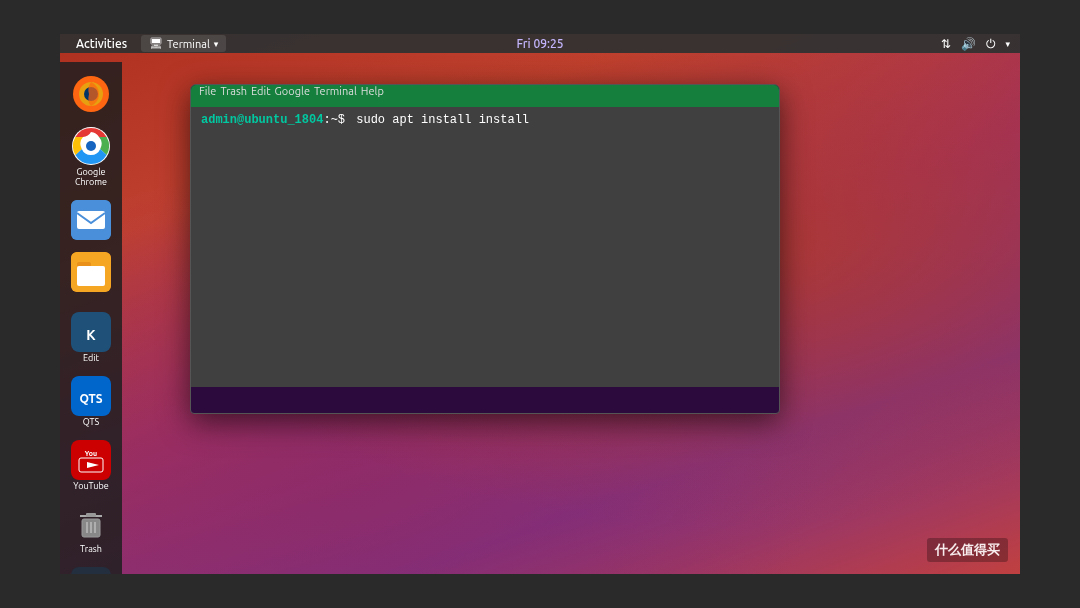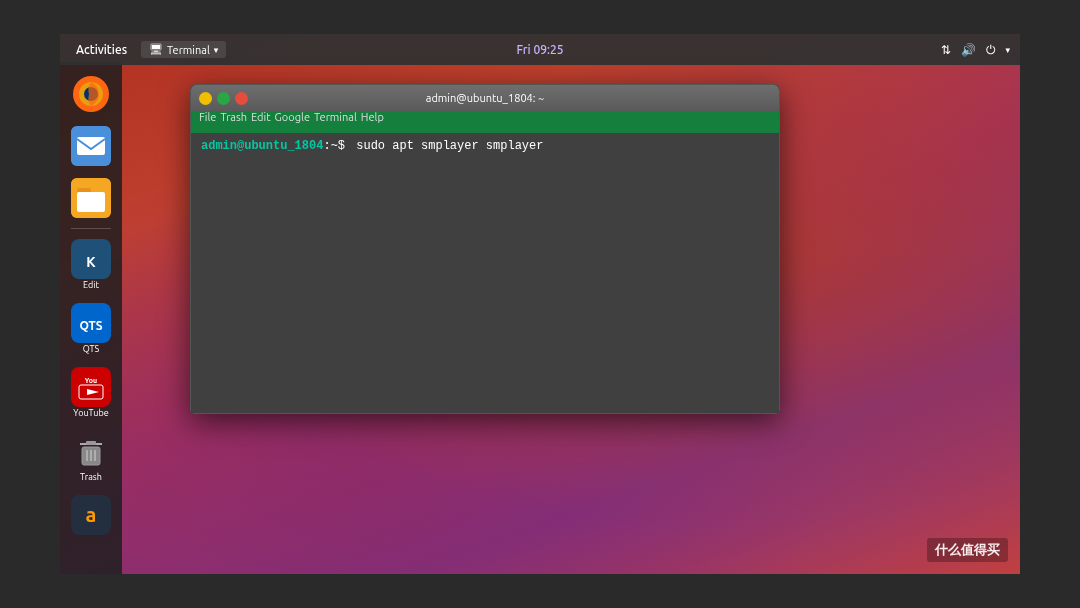--- a/index.html
+++ b/index.html
@@ -40,21 +40,21 @@
         radial-gradient(ellipse at 30% 80%, rgba(140, 40, 100, 0.6) 0%, transparent 50%),
         linear-gradient(160deg, #b03020 0%, #c04030 25%, #a03060 50%, #803080 75%, #c04040 100%);
     }
 
     
     .top-panel {
       position: absolute;
       top: 0;
       left: 0;
       right: 0;
-      height: 31px;
+      height: 19px;
       background: rgba(50, 50, 50, 0.95);
       display: flex;
       align-items: center;
       justify-content: space-between;
       padding: 0 10px;
       z-index: 100;
     }
 
     .top-panel-left {
       display: flex;
@@ -315,20 +315,37 @@
         <div class="dock-icon">
           <svg viewBox="0 0 40 40" width="40" height="40">
             <circle cx="20" cy="20" r="18" fill="#ff6611"></circle>
             <circle cx="20" cy="20" r="12" fill="#e8a010"></circle>
             <circle cx="20" cy="20" r="7" fill="#003366"></circle>
             <path d="M20 8 Q28 12 28 20 Q28 28 20 32 Q16 28 18 20 Q16 14 20 8Z" fill="#ff6611" opacity="0.7"></path>
           </svg>
         </div>
       </div>
 
+      <div class="dock-item">
+        <div class="dock-icon">
+          <svg viewBox="0 0 40 40" width="40" height="40">
+            <circle cx="20" cy="20" r="19" fill="#fff"></circle>
+
+            <path d="M20 2 A18 18 0 0 1 35.6 11 L28 11 A10 10 0 0 0 20 6Z" fill="#e53935"></path>
+            <path d="M35.6 11 A18 18 0 0 1 35.6 29 L29.2 23 A10 10 0 0 0 28 11Z" fill="#4caf50"></path>
+            <path d="M35.6 29 A18 18 0 0 1 4.4 29 L10.8 23 A10 10 0 0 0 29.2 23Z" fill="#2196f3"></path>
+            <path d="M4.4 29 A18 18 0 0 1 4.4 11 L12 11 A10 10 0 0 0 10.8 23Z" fill="#ffc107"></path>
+            <path d="M12 11 A10 10 0 0 0 20 6 L20 2 A18 18 0 0 0 4.4 11Z" fill="#e53935"></path>
+
+            <circle cx="20" cy="20" r="7" fill="white"></circle>
+            <circle cx="20" cy="20" r="5" fill="#1565c0"></circle>
+          </svg>
+        </div>
+        <div class="dock-label">Google Chrome</div>
+      </div>
 
       <div class="dock-item">
         <div class="dock-icon email-icon">
           <svg viewBox="0 0 40 40" width="40" height="40">
             <rect width="40" height="40" rx="6" fill="#4a8fd9"></rect>
             <rect x="6" y="11" width="28" height="18" rx="2" fill="white"></rect>
             <polyline points="6,13 20,23 34,13" stroke="#4a8fd9" stroke-width="2" fill="none"></polyline>
           </svg>
         </div>
       </div>
@@ -398,42 +415,34 @@
           <svg viewBox="0 0 40 40" width="40" height="40">
             <rect width="40" height="40" rx="6" fill="#232f3e"></rect>
             <text x="20" y="27" text-anchor="middle" font-size="20" font-weight="bold" fill="#ff9900">a</text>
           </svg>
         </div>
       </div>
 
     </div>
 
     <div class="terminal-window">
-      <div class="terminal-titlebar">
-        <div class="terminal-controls">
-          <div class="term-ctrl term-ctrl-yellow"></div>
-          <div class="term-ctrl term-ctrl-green"></div>
-          <div class="term-ctrl term-ctrl-red"></div>
-        </div>
-        <span class="terminal-title">admin@ubuntu_1804: ~</span>
-      </div>
       <div class="terminal-menubar">
         <span class="terminal-menu-item">File</span>
         <span class="terminal-menu-item">Trash</span>
         <span class="terminal-menu-item">Edit</span>
         <span class="terminal-menu-item">Google</span>
         <span class="terminal-menu-item">Terminal</span>
         <span class="terminal-menu-item">Help</span>
       </div>
       <div class="terminal-body">
         <div class="terminal-prompt">
           <span class="terminal-prompt-user">admin@ubuntu_1804</span>
             <span class="terminal-prompt-colon">:</span>
             <span class="terminal-prompt-tilde">~</span>
             <span class="terminal-prompt-dollar">$&nbsp;</span>
-            <span class="terminal-cmd">sudo apt smplayer smplayer</span>
+            <span class="terminal-cmd">sudo apt install install</span>
         </div>
       </div>
     </div>
 
     <div class="watermark">什么值得买</div>
   </div>
 </div>
 
 </body></html>

